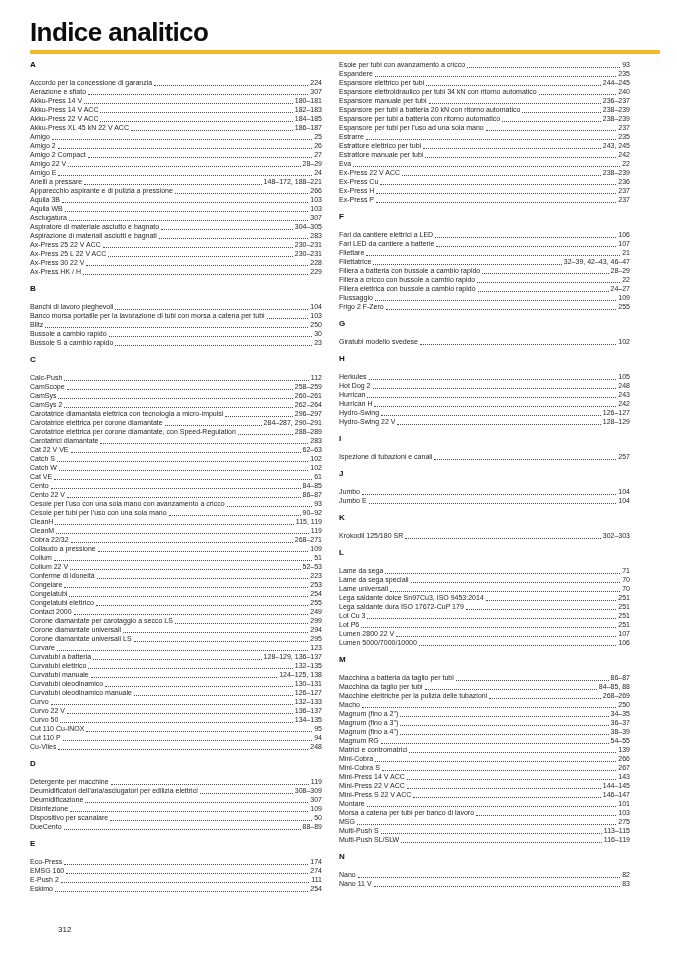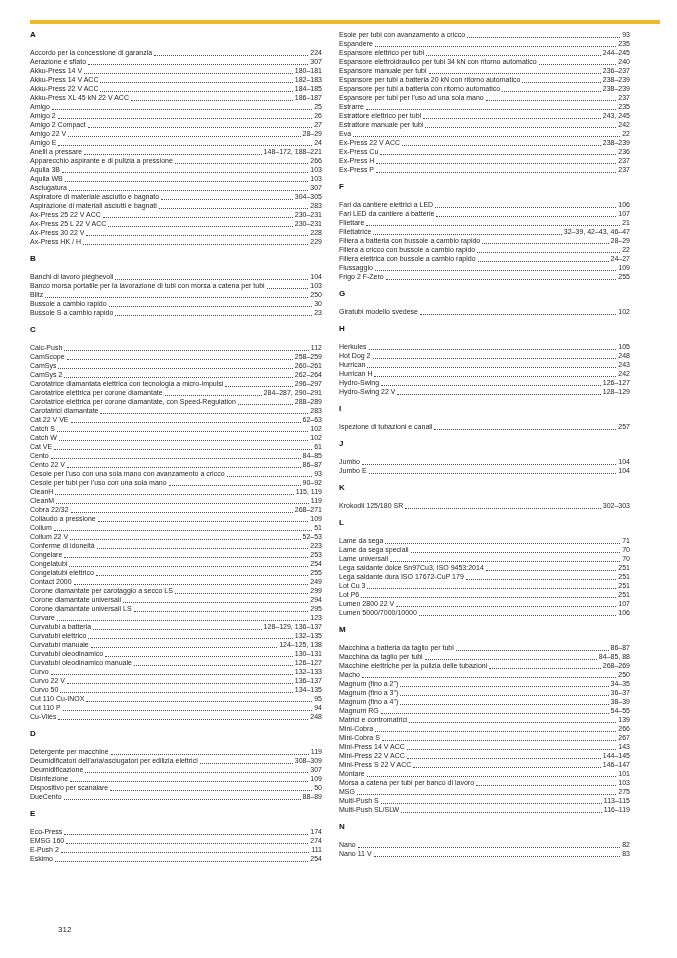--- a/index.html
+++ b/index.html
@@ -40,20 +40,21 @@
   .page-number {
     position:absolute; left:30px; top:925px;
     font-size:8px; color:#1f1f1f;padding-left:28px;
   }
 </style>
 </head>
 <body>
 
 <div class="page">
   <div class="header">
+    <h1 class="title">Indice analitico</h1>
     <div class="rule" style="background: rgb(243, 185, 41);"></div>
   </div>
   <div class="columns">
     <div class="col left">
         <section class="index-section">
           <div class="letter">A</div>
           <div class="entry">
             <span class="label">Accordo per la concessione di garanzia</span>
             <span class="dots"></span>
             <span class="pages">224</span>

